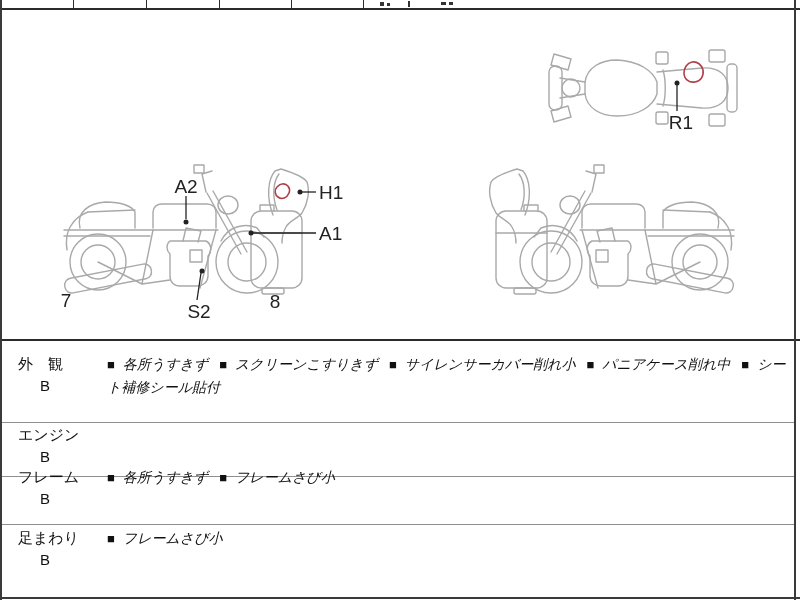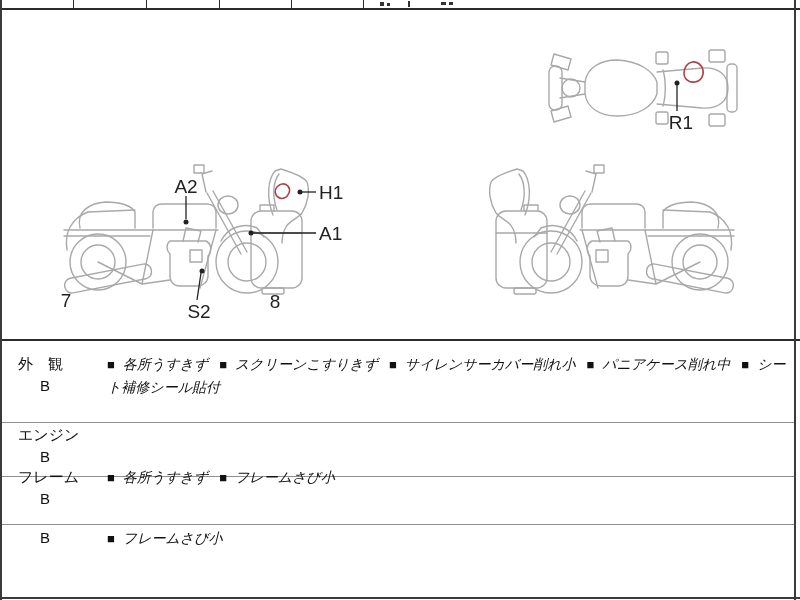--- a/index.html
+++ b/index.html
@@ -153,20 +153,21 @@
     <div class="cat">
       <div class="cname">フレーム</div>
       <div class="grade">B</div>
     </div>
     <div class="items"><span class="item"><span class="bullet">■</span><span>各所うすきず</span></span><span class="item"><span class="bullet">■</span><span>フレームさび小</span></span></div>
   </div>
   <div class="row-div" style="top:524px"></div>
 
   <div class="trow" style="top:525px; padding-top:2px">
     <div class="cat">
+      <div class="cname">足まわり</div>
       <div class="grade">B</div>
     </div>
     <div class="items"><span class="item"><span class="bullet">■</span><span>フレームさび小</span></span></div>
   </div>
 
   <div class="frame-left"></div>
   <div class="frame-right"></div>
   <div class="frame-bottom"></div>
 </div>
 

